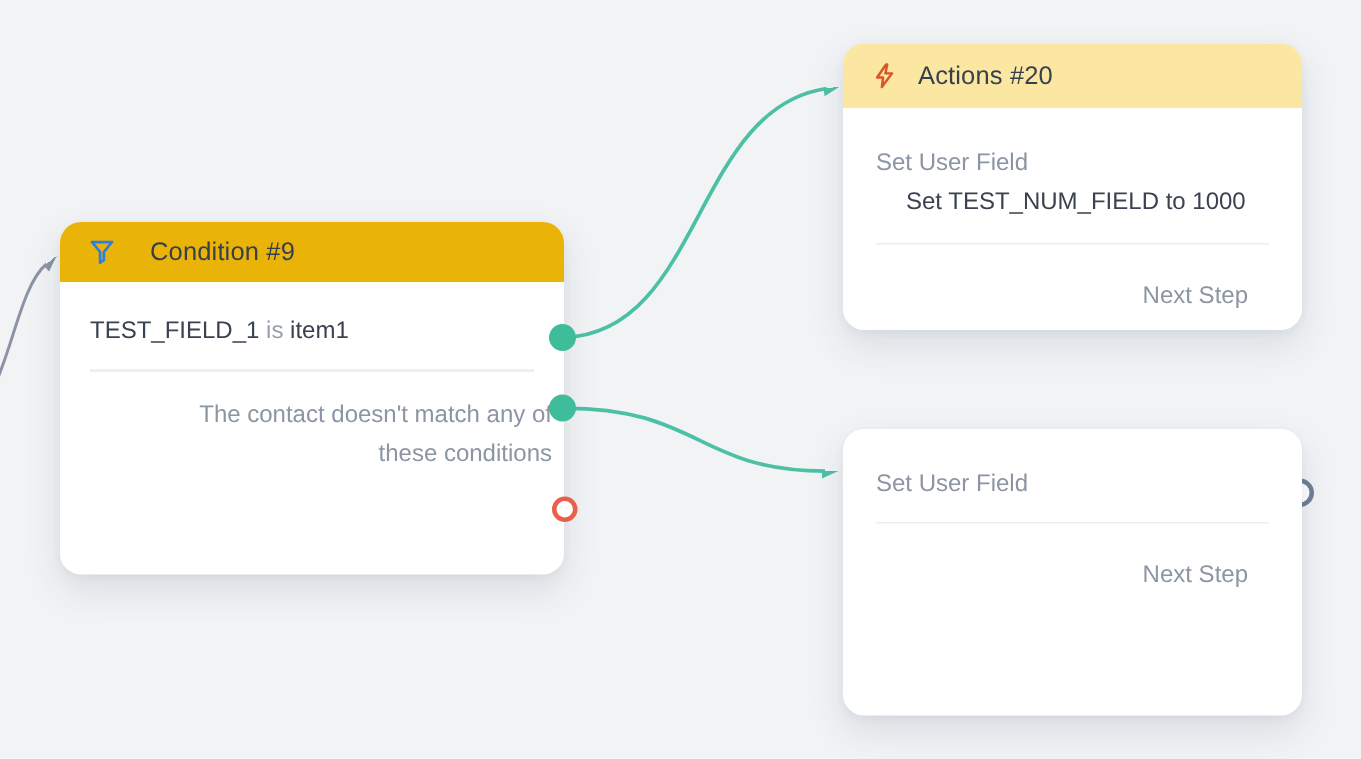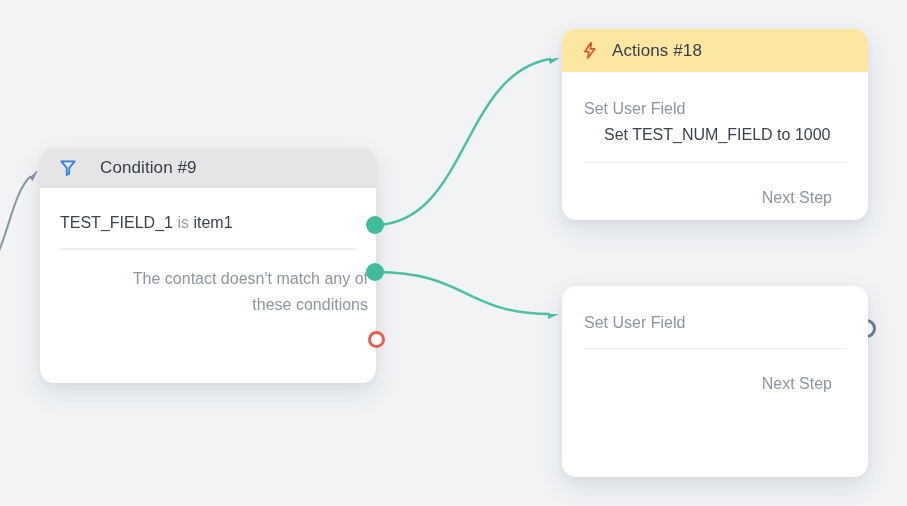--- a/index.html
+++ b/index.html
@@ -13,29 +13,29 @@
   svg.edges{position:absolute;left:0;top:0;z-index:0;}
   .node{
     position:absolute;z-index:1;background:#fff;border-radius:14px;
     box-shadow:0 10px 24px rgba(60,70,90,.12), 0 2px 6px rgba(60,70,90,.06);
   }
   .node-header{
     display:flex;align-items:center;gap:13px;
     border-radius:14px 14px 0 0;padding:0 18px;
     font-size:17px;font-weight:500;color:#363F4C;letter-spacing:.1px;
   }
-  .cond-header{background:#e5e5e5;height:40px;gap:22px;}
+  .cond-header{background:#eab308;height:40px;gap:22px;}
   .act-header{background:#FBE6A2;height:43px;}
   .icon{display:flex;align-items:center;justify-content:center;flex:0 0 auto;}
 
   
   #condition-node{left:40px;top:148px;width:336px;height:235px;}
   .cond-row{padding:0 20px;font-size:16px;color:#3A4250;}
   .cond-row .op{color:#97A0AC;}
-  .cond-row1{padding-top:26px;padding-bottom:16px;}
+  .cond-row1{padding-top:8px;padding-bottom:16px;margin-top:16px;}
   .cond-row2{padding-top:14px;padding-bottom:16px;}
   .divider{border-top:1px solid #EBEEF1;margin:0 20px;}
   .no-match{
     width:256px;margin:16px 8px 0 auto;text-align:right;
     font-size:16px;line-height:26px;color:#8C95A3;
   }
   .out-dot{
     position:absolute;right:-8px;width:18px;height:18px;border-radius:50%;
     background:#3FBD9A;z-index:2;cursor:pointer;
   }
@@ -104,21 +104,21 @@
     <div class="no-match-port"></div>
   </div>
 
   <div class="node action-node" id="actions19-node">
     <div class="node-header act-header">
       <span class="icon">
         <svg width="19" height="21" viewBox="0 0 24 24" fill="none" stroke="#D9552B" stroke-width="2.1" stroke-linejoin="round" stroke-linecap="round">
           <path d="M13.5 2.5 L6 13.5 H11 L10 21.5 L18.5 10 H13 L14.5 2.5 Z"></path>
         </svg>
       </span>
-      <span>Actions #18</span>
+      <span>Actions #20</span>
     </div>
     <div class="act-body">
       <div class="act-label">Set User Field</div>
       <div class="act-detail">Set TEST_NUM_FIELD to 1000</div>
       <div class="act-divider"></div>
     </div>
     <div class="act-footer">
       <span>Next Step</span>
       <span class="footer-anchor">
           <span class="next-step-port"></span>

